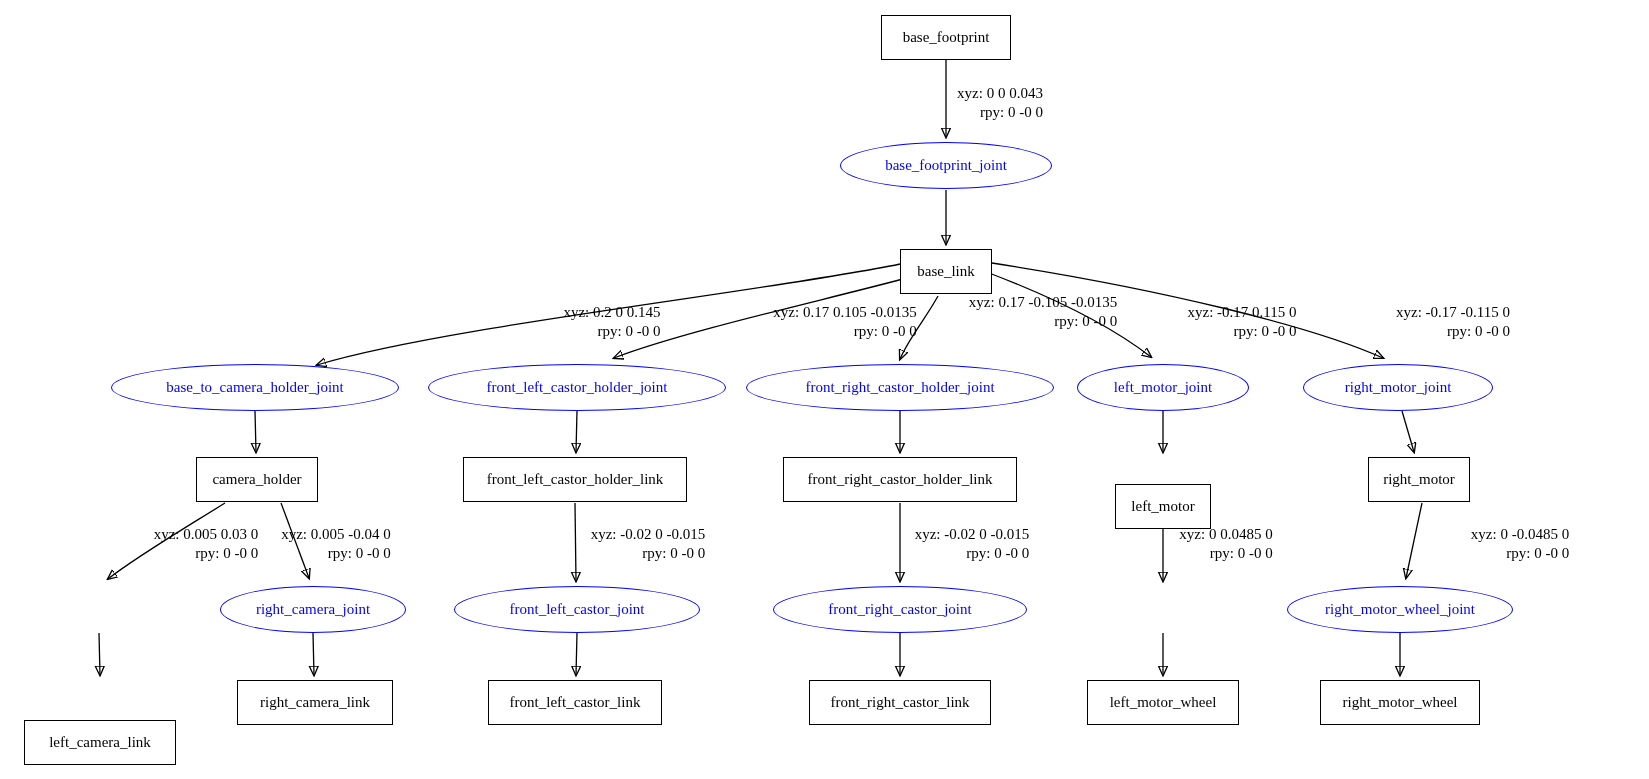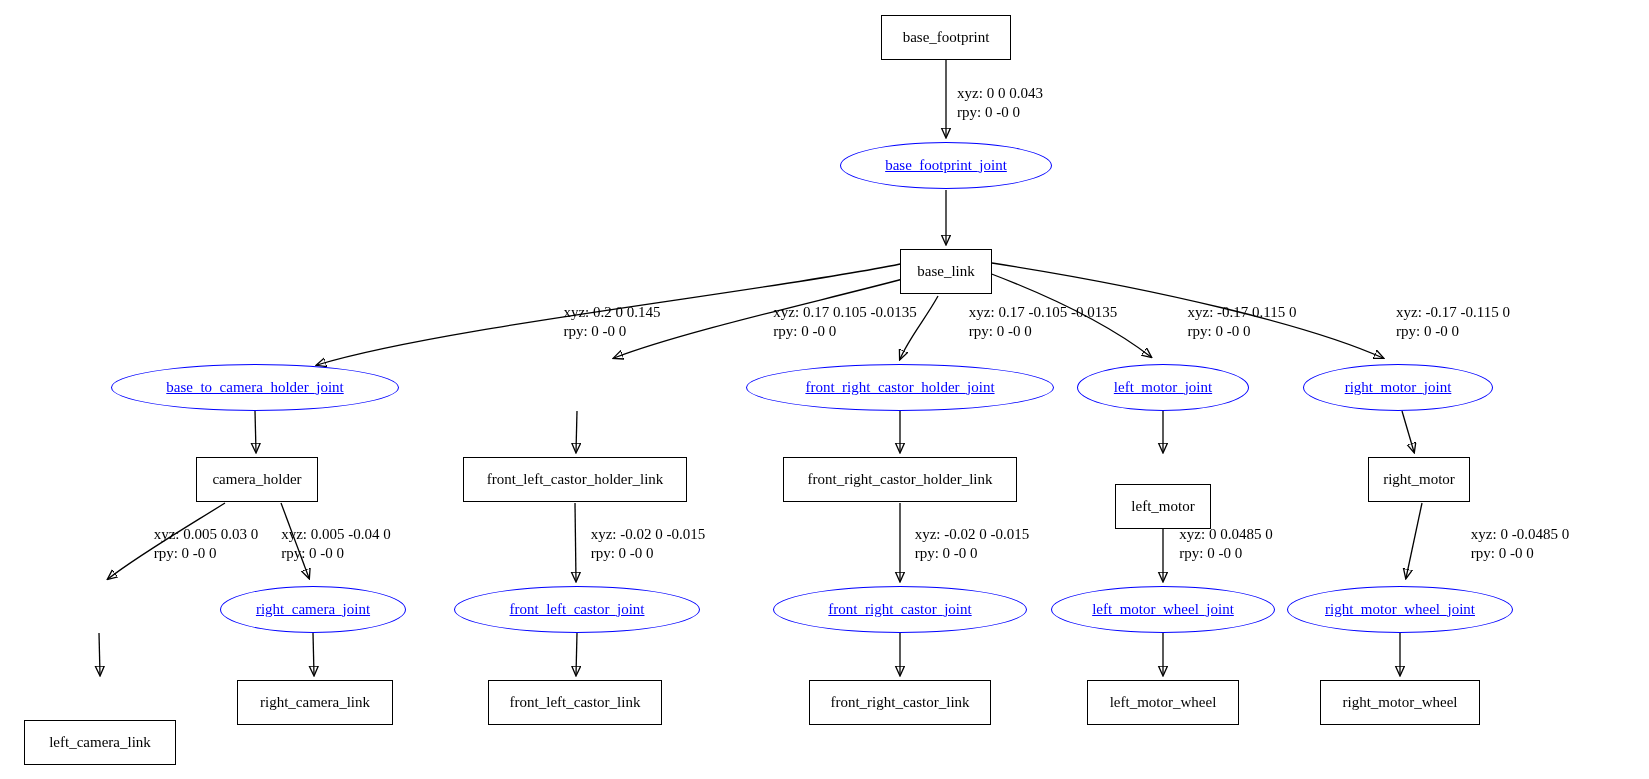--- a/index.html
+++ b/index.html
@@ -4,22 +4,22 @@
 <style>
   :root { --joint-color:#0000ff; --edge-color:#000000; --link-color:#000000; --bg:#ffffff; }
   * { margin:0; padding:0; box-sizing:border-box; }
   body { background:var(--bg); font-family:"Liberation Serif", serif; }
   .canvas { position:relative; width:1649px; height:779px; background:var(--bg); overflow:hidden; }
   .edges { position:absolute; left:0; top:0; width:1649px; height:779px; }
   .edges path { stroke:var(--edge-color); stroke-width:1.3; fill:none; }
   .node { position:absolute; transform:translateX(-50%); display:flex; align-items:center; justify-content:center;
           background:var(--bg); font-size:15px; white-space:nowrap; }
   .link-node { height:45px; border:1px solid var(--link-color); color:var(--link-color); }
-  .joint-node { height:47px; border:1px solid var(--joint-color); color:var(--joint-color); border-radius:50%;text-decoration:underline; }
-  .elabel { position:absolute; transform:translateX(-50%); text-align:left; font-size:15px; line-height:19px;
+  .joint-node { height:47px; border:1px solid var(--joint-color); color:var(--joint-color); border-radius:50%; }
+  .elabel { position:absolute; transform:translateX(-50%); text-align:right; font-size:15px; line-height:19px;
             color:var(--link-color); white-space:nowrap; }
 </style>
 </head>
 <body>
 
 <div class="canvas">
 
   <svg class="edges" viewBox="0 0 1649 779">
     <defs>
       <marker id="arrow" markerWidth="11" markerHeight="11" refX="9" refY="5" orient="auto" markerUnits="userSpaceOnUse">
@@ -61,42 +61,42 @@
   <div class="node link-node" style="left:1419px;top:457px;width:102px">right_motor</div>
   <div class="node link-node" style="left:100px;top:720px;width:152px">left_camera_link</div>
   <div class="node link-node" style="left:315px;top:680px;width:156px">right_camera_link</div>
   <div class="node link-node" style="left:575px;top:680px;width:174px">front_left_castor_link</div>
   <div class="node link-node" style="left:900px;top:680px;width:182px">front_right_castor_link</div>
   <div class="node link-node" style="left:1163px;top:680px;width:152px">left_motor_wheel</div>
   <div class="node link-node" style="left:1400px;top:680px;width:160px">right_motor_wheel</div>
 
   <div class="node joint-node" style="left:946px;top:142px;width:212px">base_footprint_joint</div>
   <div class="node joint-node" style="left:255px;top:364px;width:288px">base_to_camera_holder_joint</div>
+  <div class="node joint-node" style="left:577px;top:364px;width:298px">front_left_castor_holder_joint</div>
   <div class="node joint-node" style="left:900px;top:364px;width:308px">front_right_castor_holder_joint</div>
   <div class="node joint-node" style="left:1163px;top:364px;width:172px">left_motor_joint</div>
   <div class="node joint-node" style="left:1398px;top:364px;width:190px">right_motor_joint</div>
   <div class="node joint-node" style="left:313px;top:586px;width:186px">right_camera_joint</div>
   <div class="node joint-node" style="left:577px;top:586px;width:246px">front_left_castor_joint</div>
   <div class="node joint-node" style="left:900px;top:586px;width:254px">front_right_castor_joint</div>
-  <div class="node joint-node" style="left:1163px;top:586px;width:224px">left_motor_wheel_joint</div>
   <div class="node joint-node" style="left:1400px;top:586px;width:226px">right_motor_wheel_joint</div>
 
   <div class="elabel" style="left:1000px;top:84px">
     <div>xyz: 0 0 0.043</div>
     <div>rpy: 0 -0 0</div>
   </div>
   <div class="elabel" style="left:612px;top:303px">
     <div>xyz: 0.2 0 0.145</div>
     <div>rpy: 0 -0 0</div>
   </div>
   <div class="elabel" style="left:845px;top:303px">
     <div>xyz: 0.17 0.105 -0.0135</div>
     <div>rpy: 0 -0 0</div>
   </div>
-  <div class="elabel" style="left:1043px;top:303px">
+  <div class="elabel" style="left:1043px;top:293px">
     <div>xyz: 0.17 -0.105 -0.0135</div>
     <div>rpy: 0 -0 0</div>
   </div>
   <div class="elabel" style="left:1242px;top:303px">
     <div>xyz: -0.17 0.115 0</div>
     <div>rpy: 0 -0 0</div>
   </div>
   <div class="elabel" style="left:1453px;top:303px">
     <div>xyz: -0.17 -0.115 0</div>
     <div>rpy: 0 -0 0</div>

